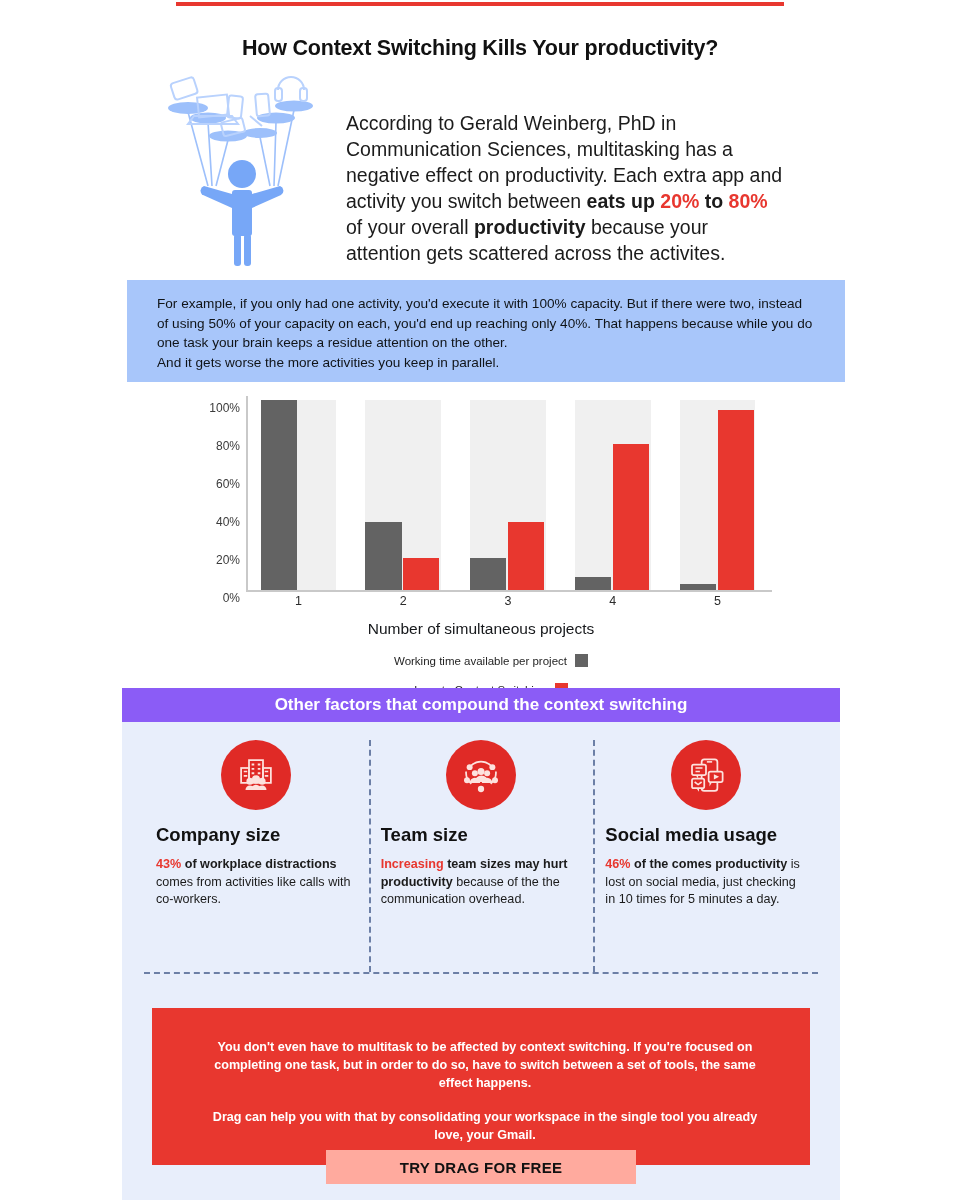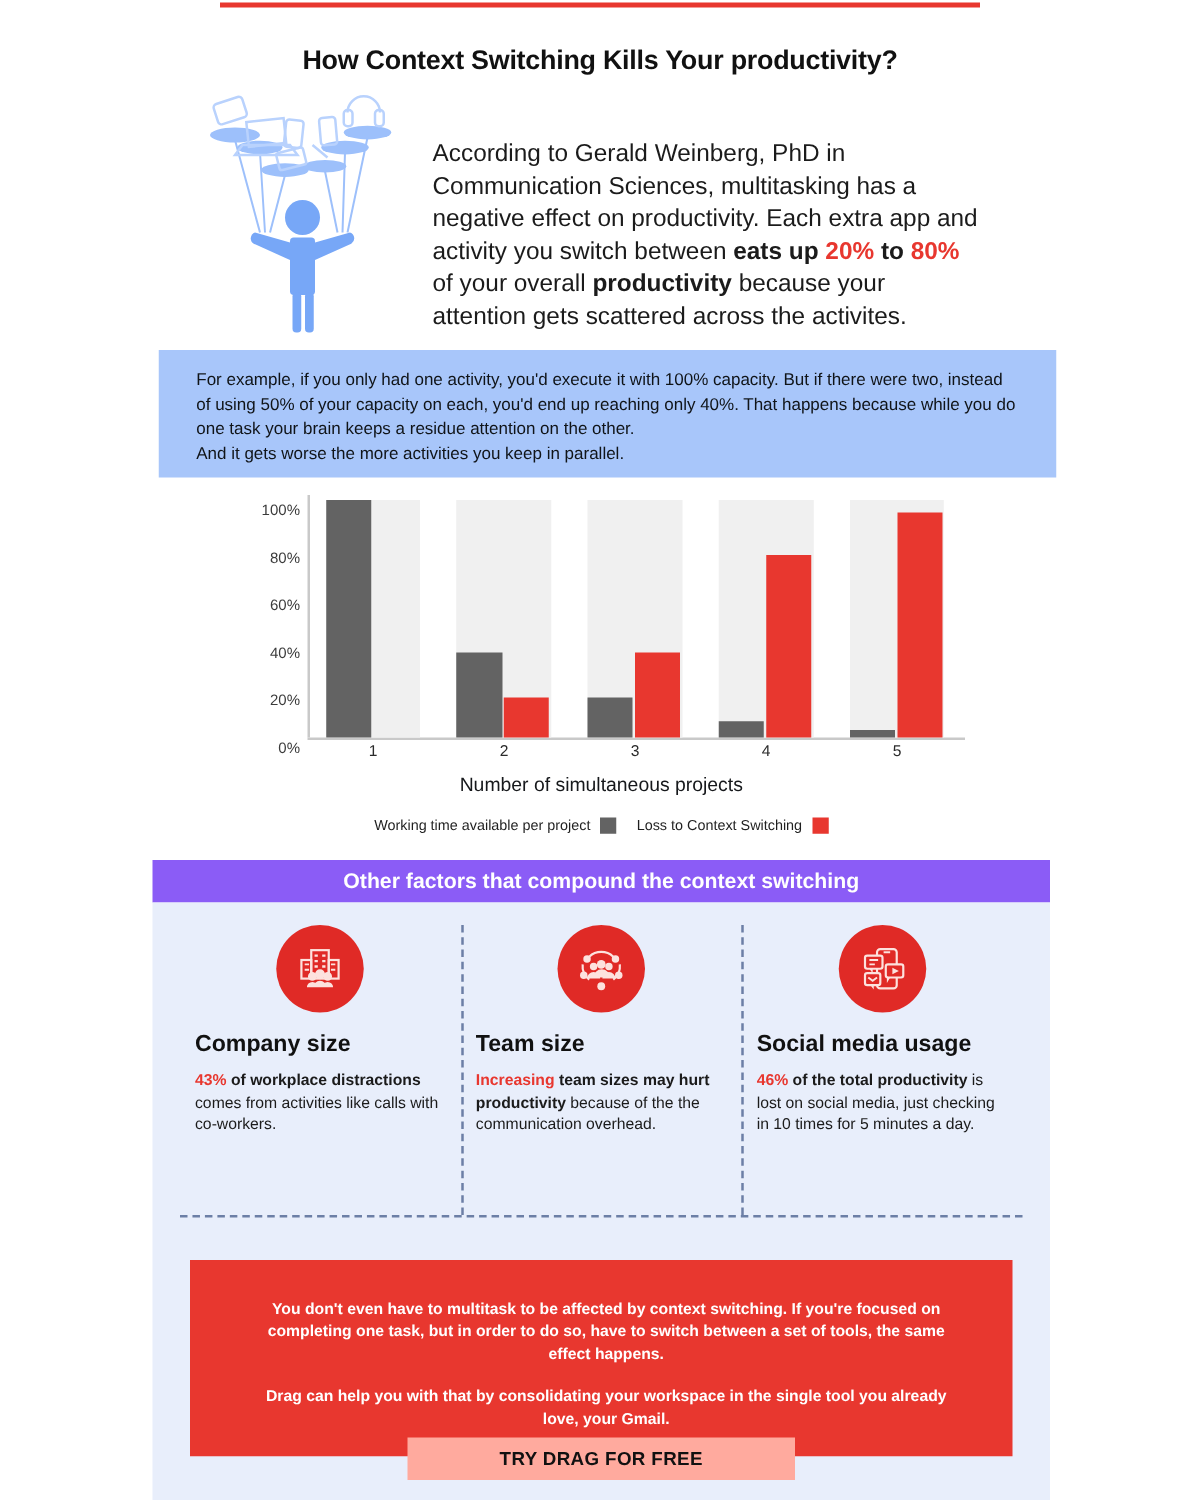--- a/index.html
+++ b/index.html
@@ -84,22 +84,22 @@
   .x-labels { position: absolute; left: 124px; top: 202px; width: 526px; height: 22px; }
   .x-label {
     position: absolute; transform: translateX(-50%);
     font-size: 12.5px; color: #2b2b2b;
   }
   .axis-title {
     position: absolute; left: 0; top: 228px; width: 718px;
     text-align: center; font-size: 15.5px; color: #16181b;
   }
   .legend {
-    position: absolute; left: 0; top: 262px; width: 718px;
-    display: flex; justify-content: center; align-items: center; gap: 16px;
+    position: absolute; left: 10px; top: 262px; width: 718px;
+    display: flex; justify-content: center; align-items: center; gap: 16px; flex-direction: column;
   }
   .legend-item { display: flex; align-items: center; gap: 8px; }
   .legend-item span.txt { font-size: 11.5px; color: #1f1f1f; }
   .swatch { width: 13px; height: 13px; display: inline-block; }
   .swatch.gray { background: #636363; }
   .swatch.red { background: #e8372f; }
 
   
   .factors-header {
     position: absolute; left: 122px; top: 688px;
@@ -344,21 +344,21 @@
             <rect x="8" y="28" width="14" height="11" rx="2" fill="#e02a26"></rect>
             <path d="M11 32l4 3 4-3" stroke-width="1.8"></path>
             <path d="M13 39l3 4v-4z" fill="#fde2de" stroke="none"></path>
             <rect x="27" y="20" width="16" height="12" rx="2" fill="#e02a26"></rect>
             <path d="M33 23l6 3-6 3z" fill="#fde2de" stroke="none"></path>
             <path d="M31 32l-3 5v-5z" fill="#fde2de" stroke="none"></path>
           </svg>
         </div>
         <h3>Social media usage</h3>
         <p>
-          <b class="red">46%</b><b> of the total productivity</b><span> is lost on social media, just checking in 10 times for 5 minutes a day.</span>
+          <b class="red">46%</b><b> of the comes productivity</b><span> is lost on social media, just checking in 10 times for 5 minutes a day.</span>
         </p>
       </div>
 
     </div>
     <div class="hrule-dashed"></div>
   </div>
 
   <div class="cta-zone">
     <div class="cta-box">
       <p>You don't even have to multitask to be affected by context switching. If you're focused on completing one task, but in order to do so, have to switch between a set of tools, the same effect happens.</p>

